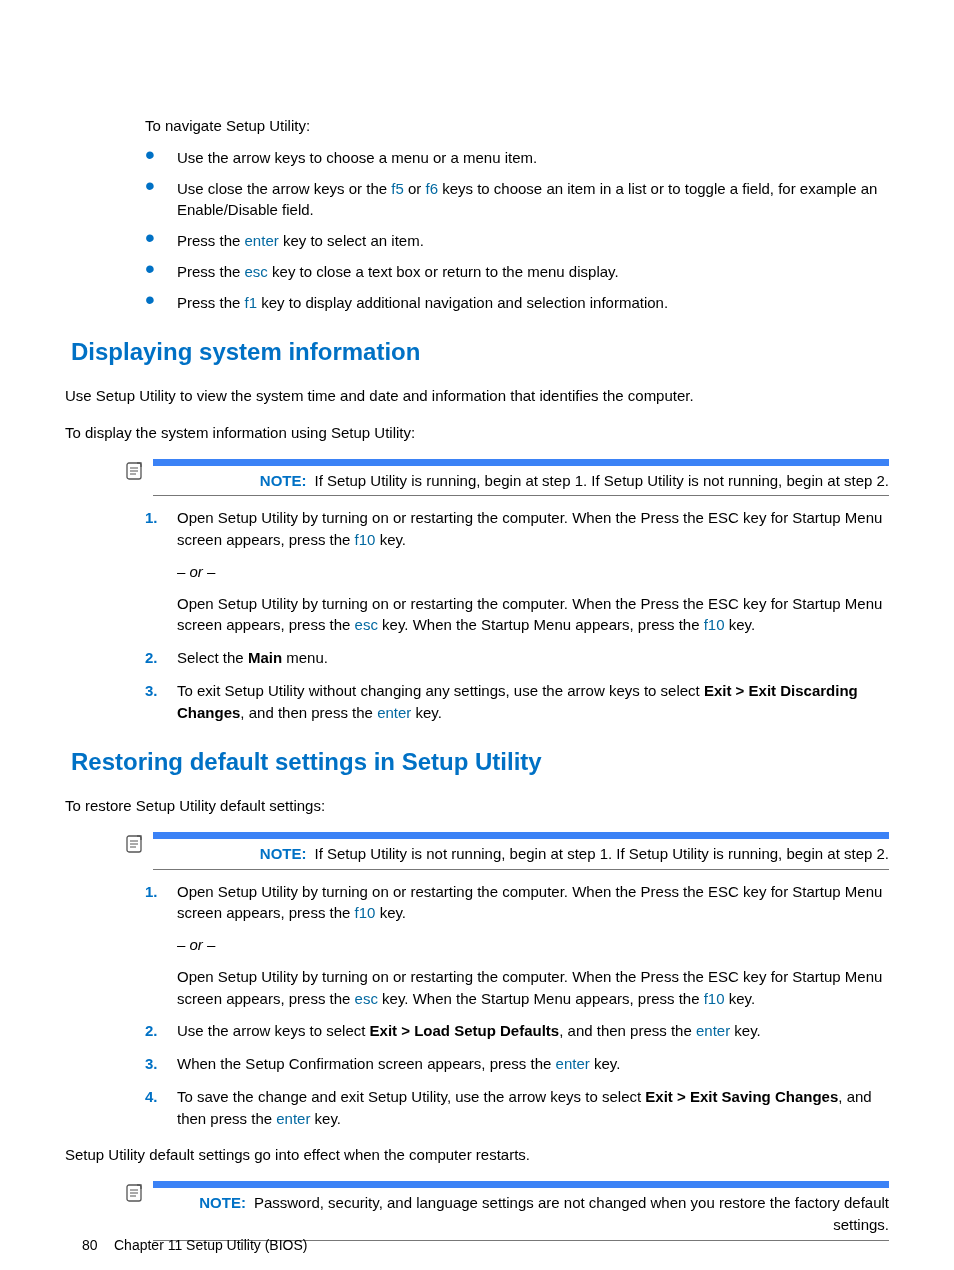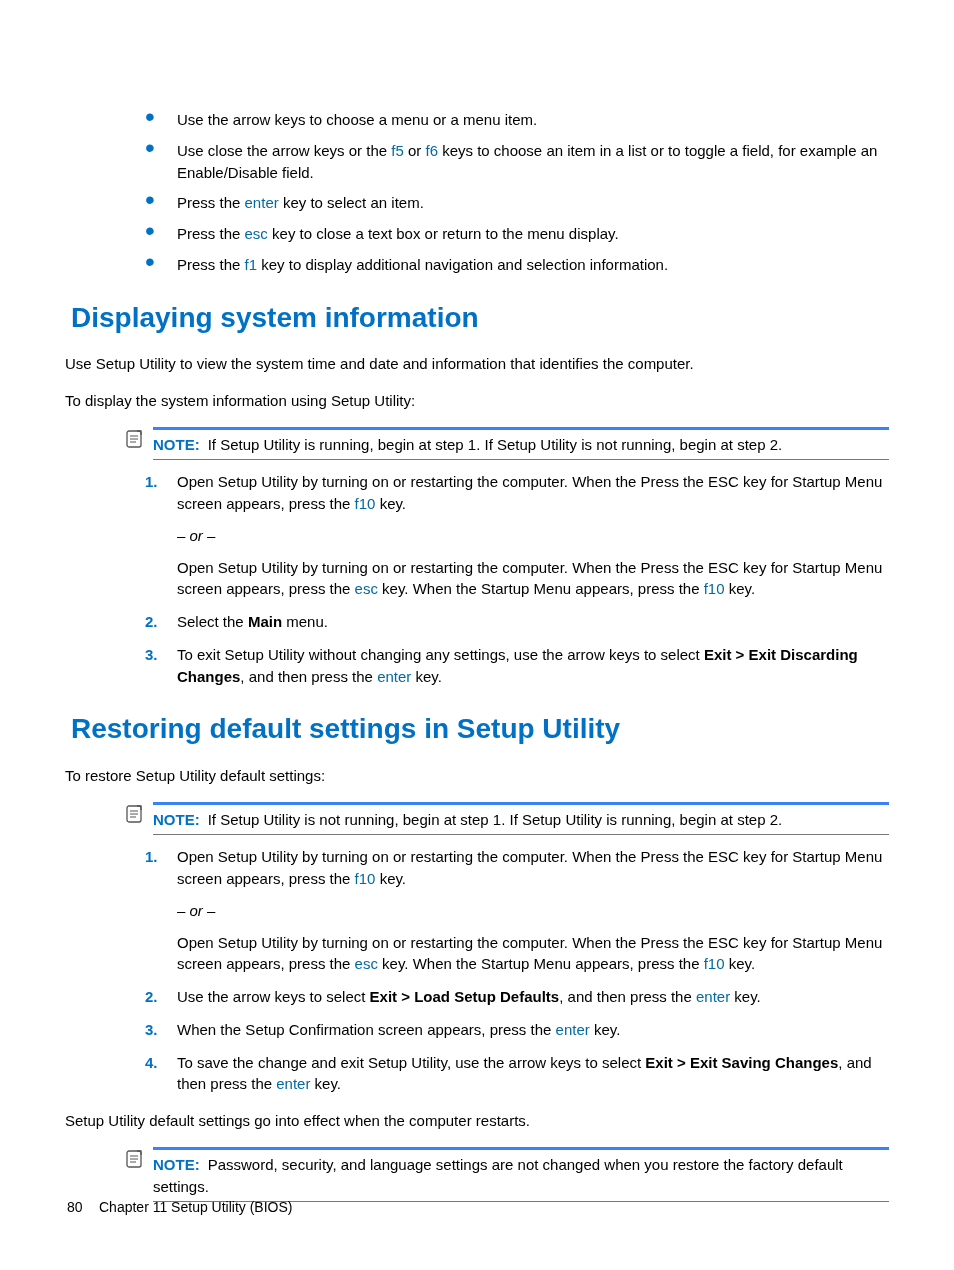--- a/index.html
+++ b/index.html
@@ -14,21 +14,21 @@
   .page {
     padding: 100px 65px 60px 65px;
     box-sizing: border-box;
     min-height: 1270px;
     position: relative;
   }
   .indent1 { }
   .intro { margin-left: 80px; margin-bottom: 10px; }
   h2 {
     color: #0071c5;
-    font-size: 28px;
+    font-size: 24px;
     font-weight: bold;
     margin: 22px 0 12px 0;
     padding-left: 6px;
   }
   ul.bullets {
     list-style: none;
     padding: 0;
     margin: 0 0 10px 80px;
   }
   ul.bullets li {
@@ -68,42 +68,44 @@
     align-items: flex-start;
     gap: 8px;
   }
   .note-icon {
     flex-shrink: 0;
     margin-top: 2px;
   }
   .note-icon svg { display: block; }
   .note-content {
     flex: 1;
-    border-top: 3px solid #3b82f6;
+    border-top: 7px solid #3b82f6;
     border-bottom: 1px solid #777;
     padding: 4px 0;
+    text-align: right;
   }
   .note-label {
     color: #0071c5;
     font-weight: bold;
     margin-right: 8px;
   }
   .footer {
     position: absolute;
     bottom: 55px;
-    left: 67px;
+    left: 82px;
     font-size: 14px;
   }
   .footer .pgnum { display: inline-block; width: 32px; }
 </style>
 </head>
 <body>
 
 <div class="page">
 
+  <p class="intro">To navigate Setup Utility:</p>
 
   <ul class="bullets">
     <li>
         <span class="dot">•</span>
         <span class="txt">Use the arrow keys to choose a menu or a menu item.</span>
       </li>
     <li>
         <span class="dot">•</span>
         <span class="txt"><span>Use close the arrow keys or the </span><span class="key">f5</span><span> or </span><span class="key">f6</span><span> keys to choose an item in a list or to toggle a field, for example an Enable/Disable field.</span></span>
       </li>

